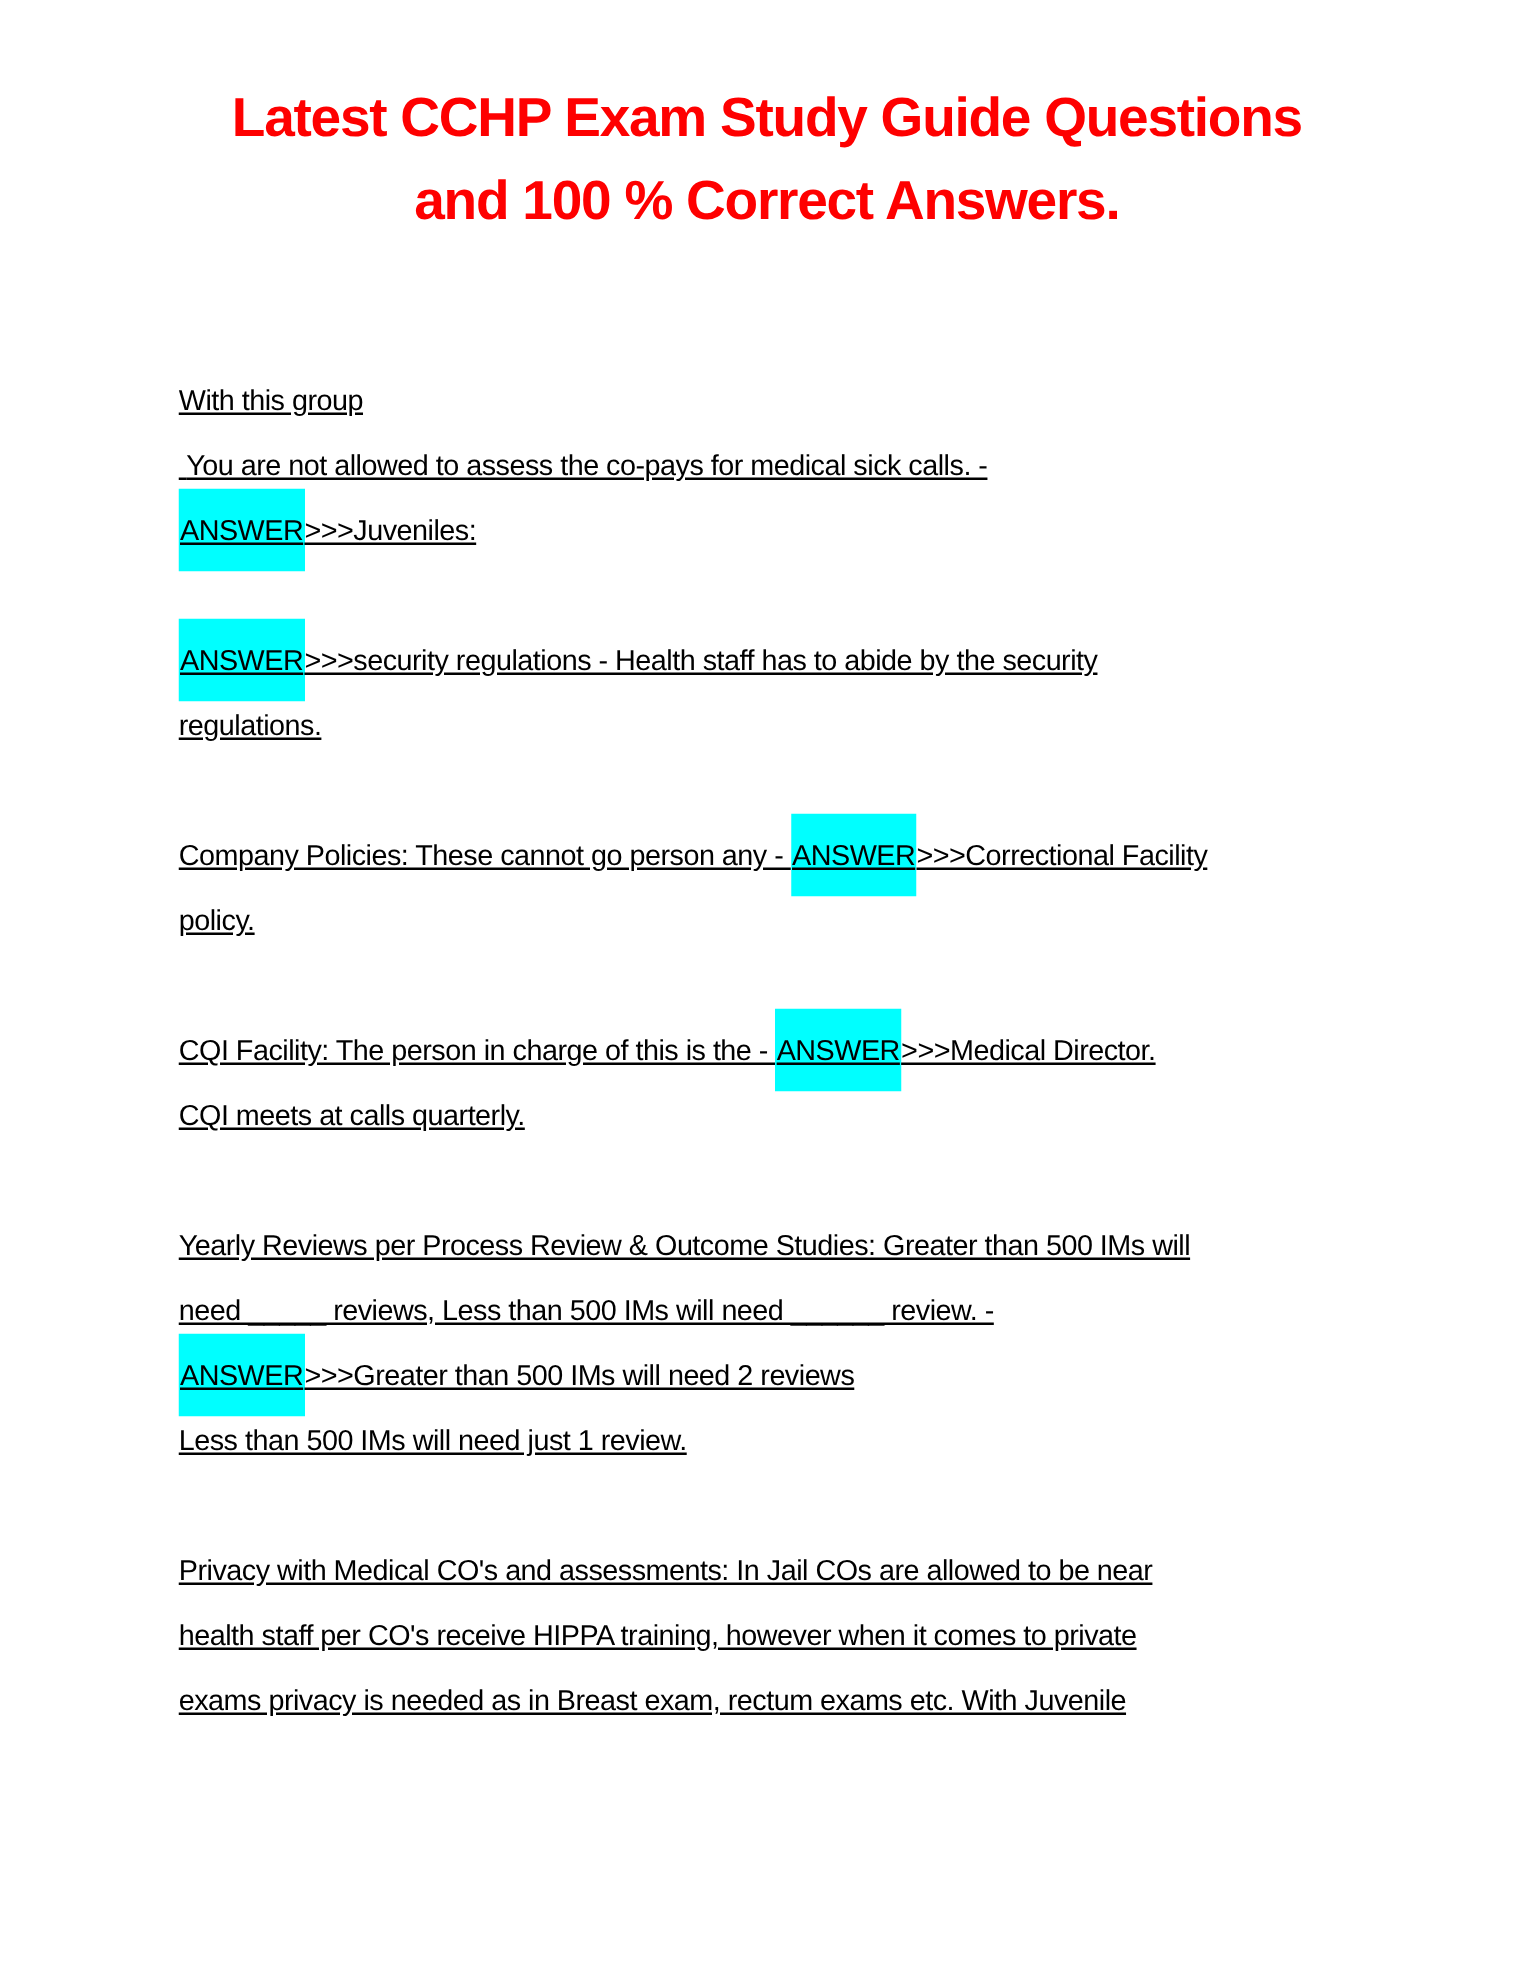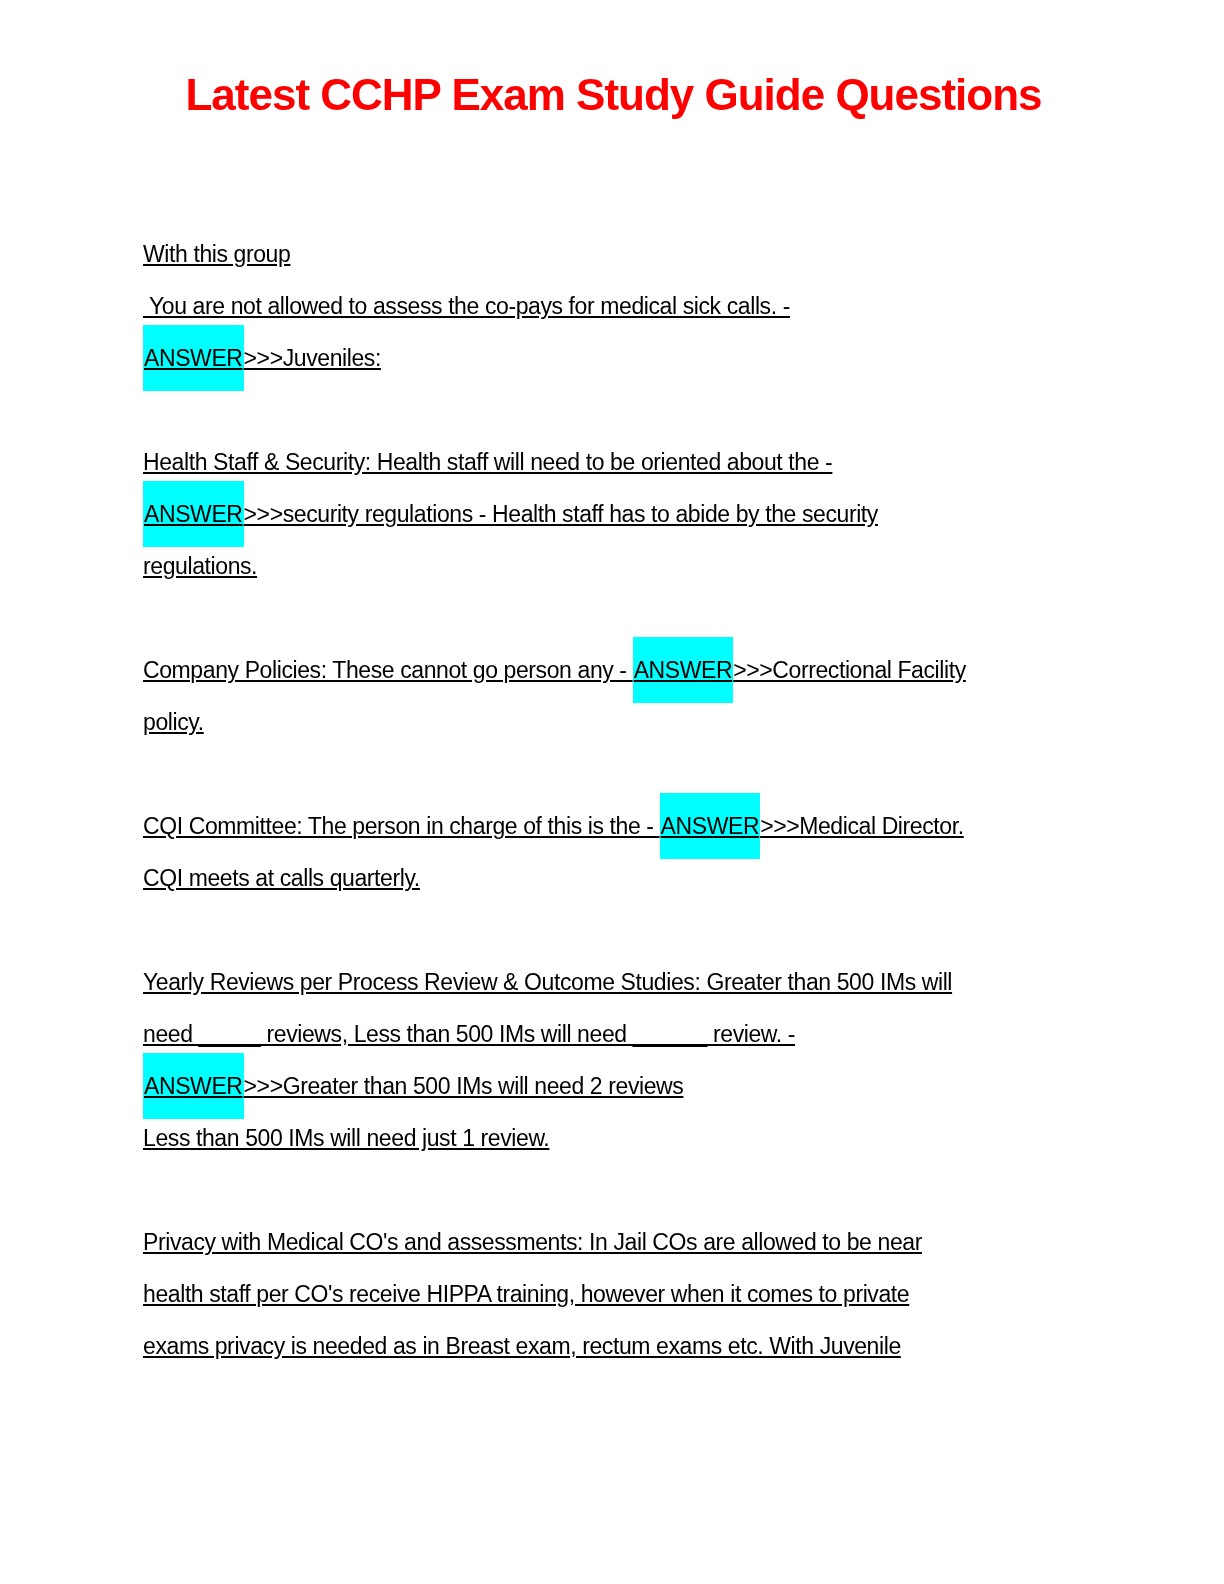--- a/index.html
+++ b/index.html
@@ -52,38 +52,38 @@
     background: var(--highlight-color, #00ffff);
     padding: 20px 1px;
   }
 </style>
 </head>
 <body>
 
 <div class="page">
   <h1 class="doc-title">
     <span class="title-line">Latest CCHP Exam Study Guide Questions</span>
+    <span class="title-line">and 100 % Correct Answers.</span>
   </h1>
   <div class="doc-body">
       <div class="paragraph">
         <span class="text-line"><span>With this group</span></span>
         <span class="text-line"><span> You are not allowed to assess the co-pays for medical sick calls. -</span></span>
         <span class="text-line"><span class="hl">ANSWER</span><span>&gt;&gt;&gt;Juveniles:</span></span>
       </div>
       <div class="paragraph">
-        <span class="text-line"><span>Health Staff &amp; Security: Health staff will need to be oriented about the -</span></span>
         <span class="text-line"><span class="hl">ANSWER</span><span>&gt;&gt;&gt;security regulations - Health staff has to abide by the security</span></span>
         <span class="text-line"><span>regulations.</span></span>
       </div>
       <div class="paragraph">
         <span class="text-line"><span>Company Policies: These cannot go person any - </span><span class="hl">ANSWER</span><span>&gt;&gt;&gt;Correctional Facility</span></span>
         <span class="text-line"><span>policy.</span></span>
       </div>
       <div class="paragraph">
-        <span class="text-line"><span>CQI Committee: The person in charge of this is the - </span><span class="hl">ANSWER</span><span>&gt;&gt;&gt;Medical Director.</span></span>
+        <span class="text-line"><span>CQI Facility: The person in charge of this is the - </span><span class="hl">ANSWER</span><span>&gt;&gt;&gt;Medical Director.</span></span>
         <span class="text-line"><span>CQI meets at calls quarterly.</span></span>
       </div>
       <div class="paragraph">
         <span class="text-line"><span>Yearly Reviews per Process Review &amp; Outcome Studies: Greater than 500 IMs will</span></span>
         <span class="text-line"><span>need _____ reviews, Less than 500 IMs will need ______ review. -</span></span>
         <span class="text-line"><span class="hl">ANSWER</span><span>&gt;&gt;&gt;Greater than 500 IMs will need 2 reviews</span></span>
         <span class="text-line"><span>Less than 500 IMs will need just 1 review.</span></span>
       </div>
       <div class="paragraph">
         <span class="text-line"><span>Privacy with Medical CO's and assessments: In Jail COs are allowed to be near</span></span>

